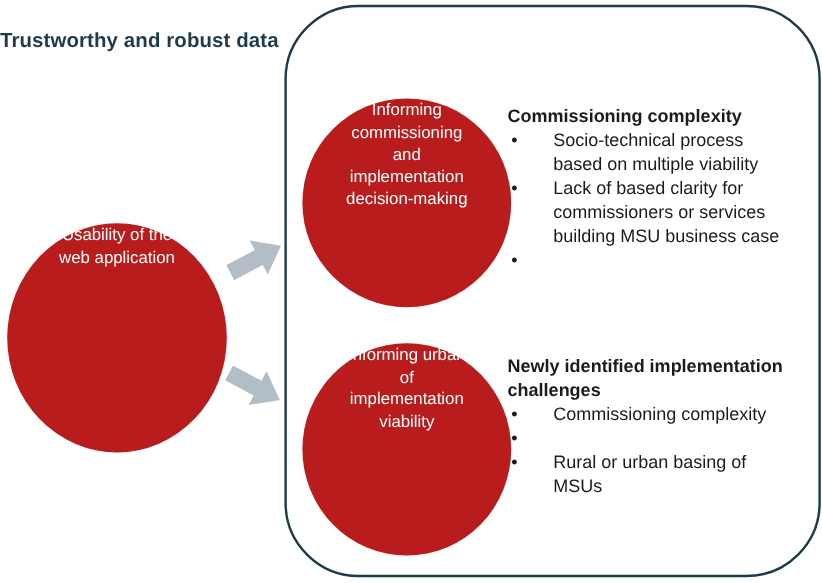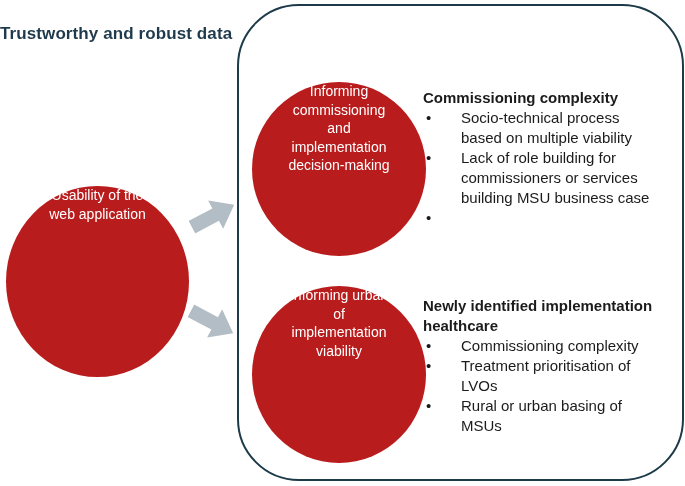--- a/index.html
+++ b/index.html
@@ -130,42 +130,40 @@
   <div class="text-block block-top">
     <div class="block-heading">Commissioning complexity</div>
     <ul class="bullet-list">
       <li class="bullet-item">
         <span class="bullet-marker">•</span>
         <span class="bullet-text">Socio-technical process
 based on multiple viability</span>
       </li>
       <li class="bullet-item">
         <span class="bullet-marker">•</span>
-        <span class="bullet-text">Lack of role building for
+        <span class="bullet-text">Lack of based clarity for
 commissioners or services
 building MSU business case</span>
       </li>
       <li class="bullet-item">
         <span class="bullet-marker">•</span>
       </li>
     </ul>
   </div>
 
   <div class="text-block block-bottom">
     <div class="block-heading">Newly identified implementation
-healthcare</div>
+challenges</div>
     <ul class="bullet-list">
       <li class="bullet-item">
         <span class="bullet-marker">•</span>
         <span class="bullet-text">Commissioning complexity</span>
       </li>
       <li class="bullet-item">
         <span class="bullet-marker">•</span>
-        <span class="bullet-text">Treatment prioritisation of
-LVOs</span>
       </li>
       <li class="bullet-item">
         <span class="bullet-marker">•</span>
         <span class="bullet-text">Rural or urban basing of
 MSUs</span>
       </li>
     </ul>
   </div>
 
 </div>

